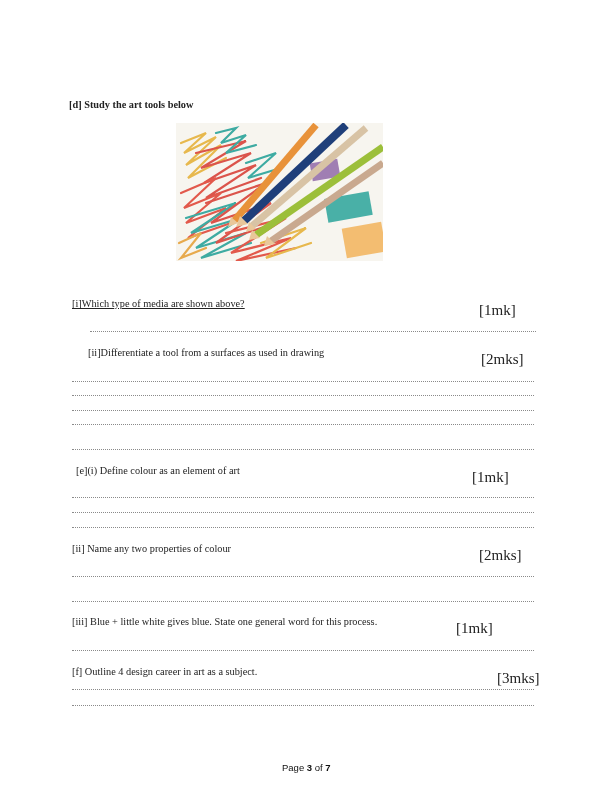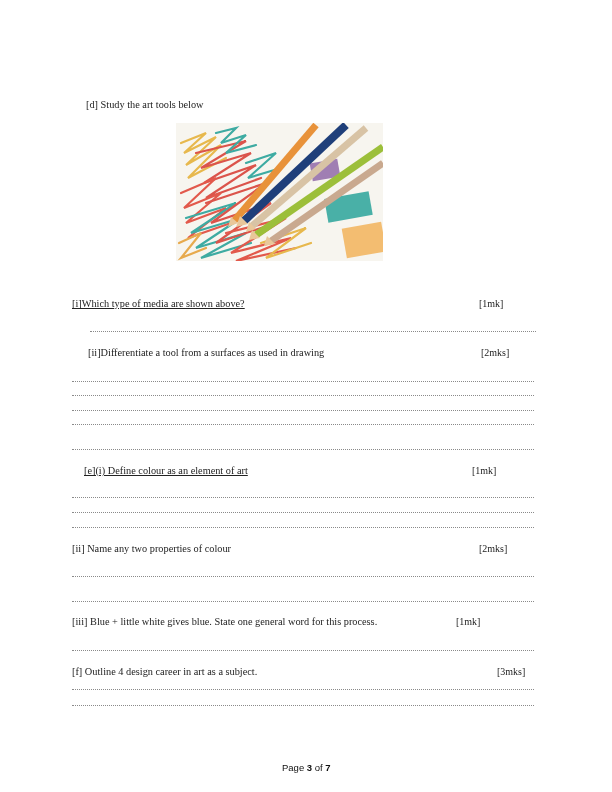--- a/index.html
+++ b/index.html
@@ -1,31 +1,31 @@
 <!DOCTYPE html>
 <html><head>
   <meta charset="utf-8">
   <style>
     html, body { margin: 0; padding: 0; background: #ffffff; }
     body { width: 612px; height: 792px; position: relative; overflow: hidden;
            font-family: "Liberation Serif", "DejaVu Serif", serif; color: #222; }
     .abs { position: absolute; }
     .q { font-size: 10.3px; white-space: nowrap; line-height: 12px; }
-    .mark { font-size: 10px; white-space: nowrap; line-height: 12px; }
+    .mark { font-size: 15px; white-space: nowrap; line-height: 12px; margin-top: 6px; }
     .dots { position: absolute; height: 0; border-top: 1px dotted #8a8a8a; }
     .footer { font-family: "Liberation Sans", "DejaVu Sans", sans-serif; font-size: 9.5px; color:#111; white-space: nowrap; margin-top: 31px; }
     .footer b { font-weight: bold; }
     .img { position: absolute; left: 176px; top: 123px; width: 207px; height: 138px; overflow: hidden; background:#f6f4ee; }
   </style>
 </head>
 <body>
 
 <div>
 
-  <div class="abs q" style="left:86px; top:99px;">[d] Study the art tools below</div>
+  <div class="abs q" style="left:69px; top:99px;font-weight:bold;">[d] Study the art tools below</div>
 
   <div class="img">
     <svg width="207" height="138" viewBox="0 0 207 138" xmlns="http://www.w3.org/2000/svg">
       <rect width="207" height="138" fill="#f7f5ef"></rect>
 
       <g stroke-width="2.2" fill="none" stroke-linecap="round" opacity="0.9">
         <path d="M5 20 L30 10 L8 30 L40 14 L10 42 L45 22 L12 55 L50 35" stroke="#e6b23c"></path>
         <path d="M20 30 L70 18 L25 45 L75 30 L28 60 L80 42 L30 75 L85 55" stroke="#d9433a"></path>
         <path d="M40 10 L60 5 L45 20 L70 12 L50 30 L80 22" stroke="#2aa39a"></path>
         <path d="M5 70 L40 55 L8 85 L45 70 L10 100 L50 85 L12 115 L55 100" stroke="#e0493b"></path>
@@ -63,21 +63,21 @@
   <div class="dots" style="left:90px; width:446px; top:331px;"></div>
 
   <div class="abs q" style="left:72px; top:347px;margin-left:16px;">[ii]Differentiate a tool from a surfaces as used in drawing</div>
   <div class="abs mark" style="left:481px; top:347px;">[2mks]</div>
   <div class="dots" style="left:72px; width:462px; top:381px;"></div>
   <div class="dots" style="left:72px; width:462px; top:395px;"></div>
   <div class="dots" style="left:72px; width:462px; top:410px;"></div>
   <div class="dots" style="left:72px; width:462px; top:424px;"></div>
   <div class="dots" style="left:72px; width:462px; top:449px;"></div>
 
-  <div class="abs q" style="left:84px; top:465px;text-decoration:underline;">[e](i) Define colour as an element of art</div>
+  <div class="abs q" style="left:76px; top:465px;">[e](i) Define colour as an element of art</div>
   <div class="abs mark" style="left:472px; top:465px;">[1mk]</div>
   <div class="dots" style="left:72px; width:462px; top:497px;"></div>
   <div class="dots" style="left:72px; width:462px; top:512px;"></div>
   <div class="dots" style="left:72px; width:462px; top:527px;"></div>
 
   <div class="abs q" style="left:72px; top:543px;">[ii] Name any two properties of colour</div>
   <div class="abs mark" style="left:479px; top:543px;">[2mks]</div>
   <div class="dots" style="left:72px; width:462px; top:576px;"></div>
   <div class="dots" style="left:72px; width:462px; top:601px;"></div>
 

